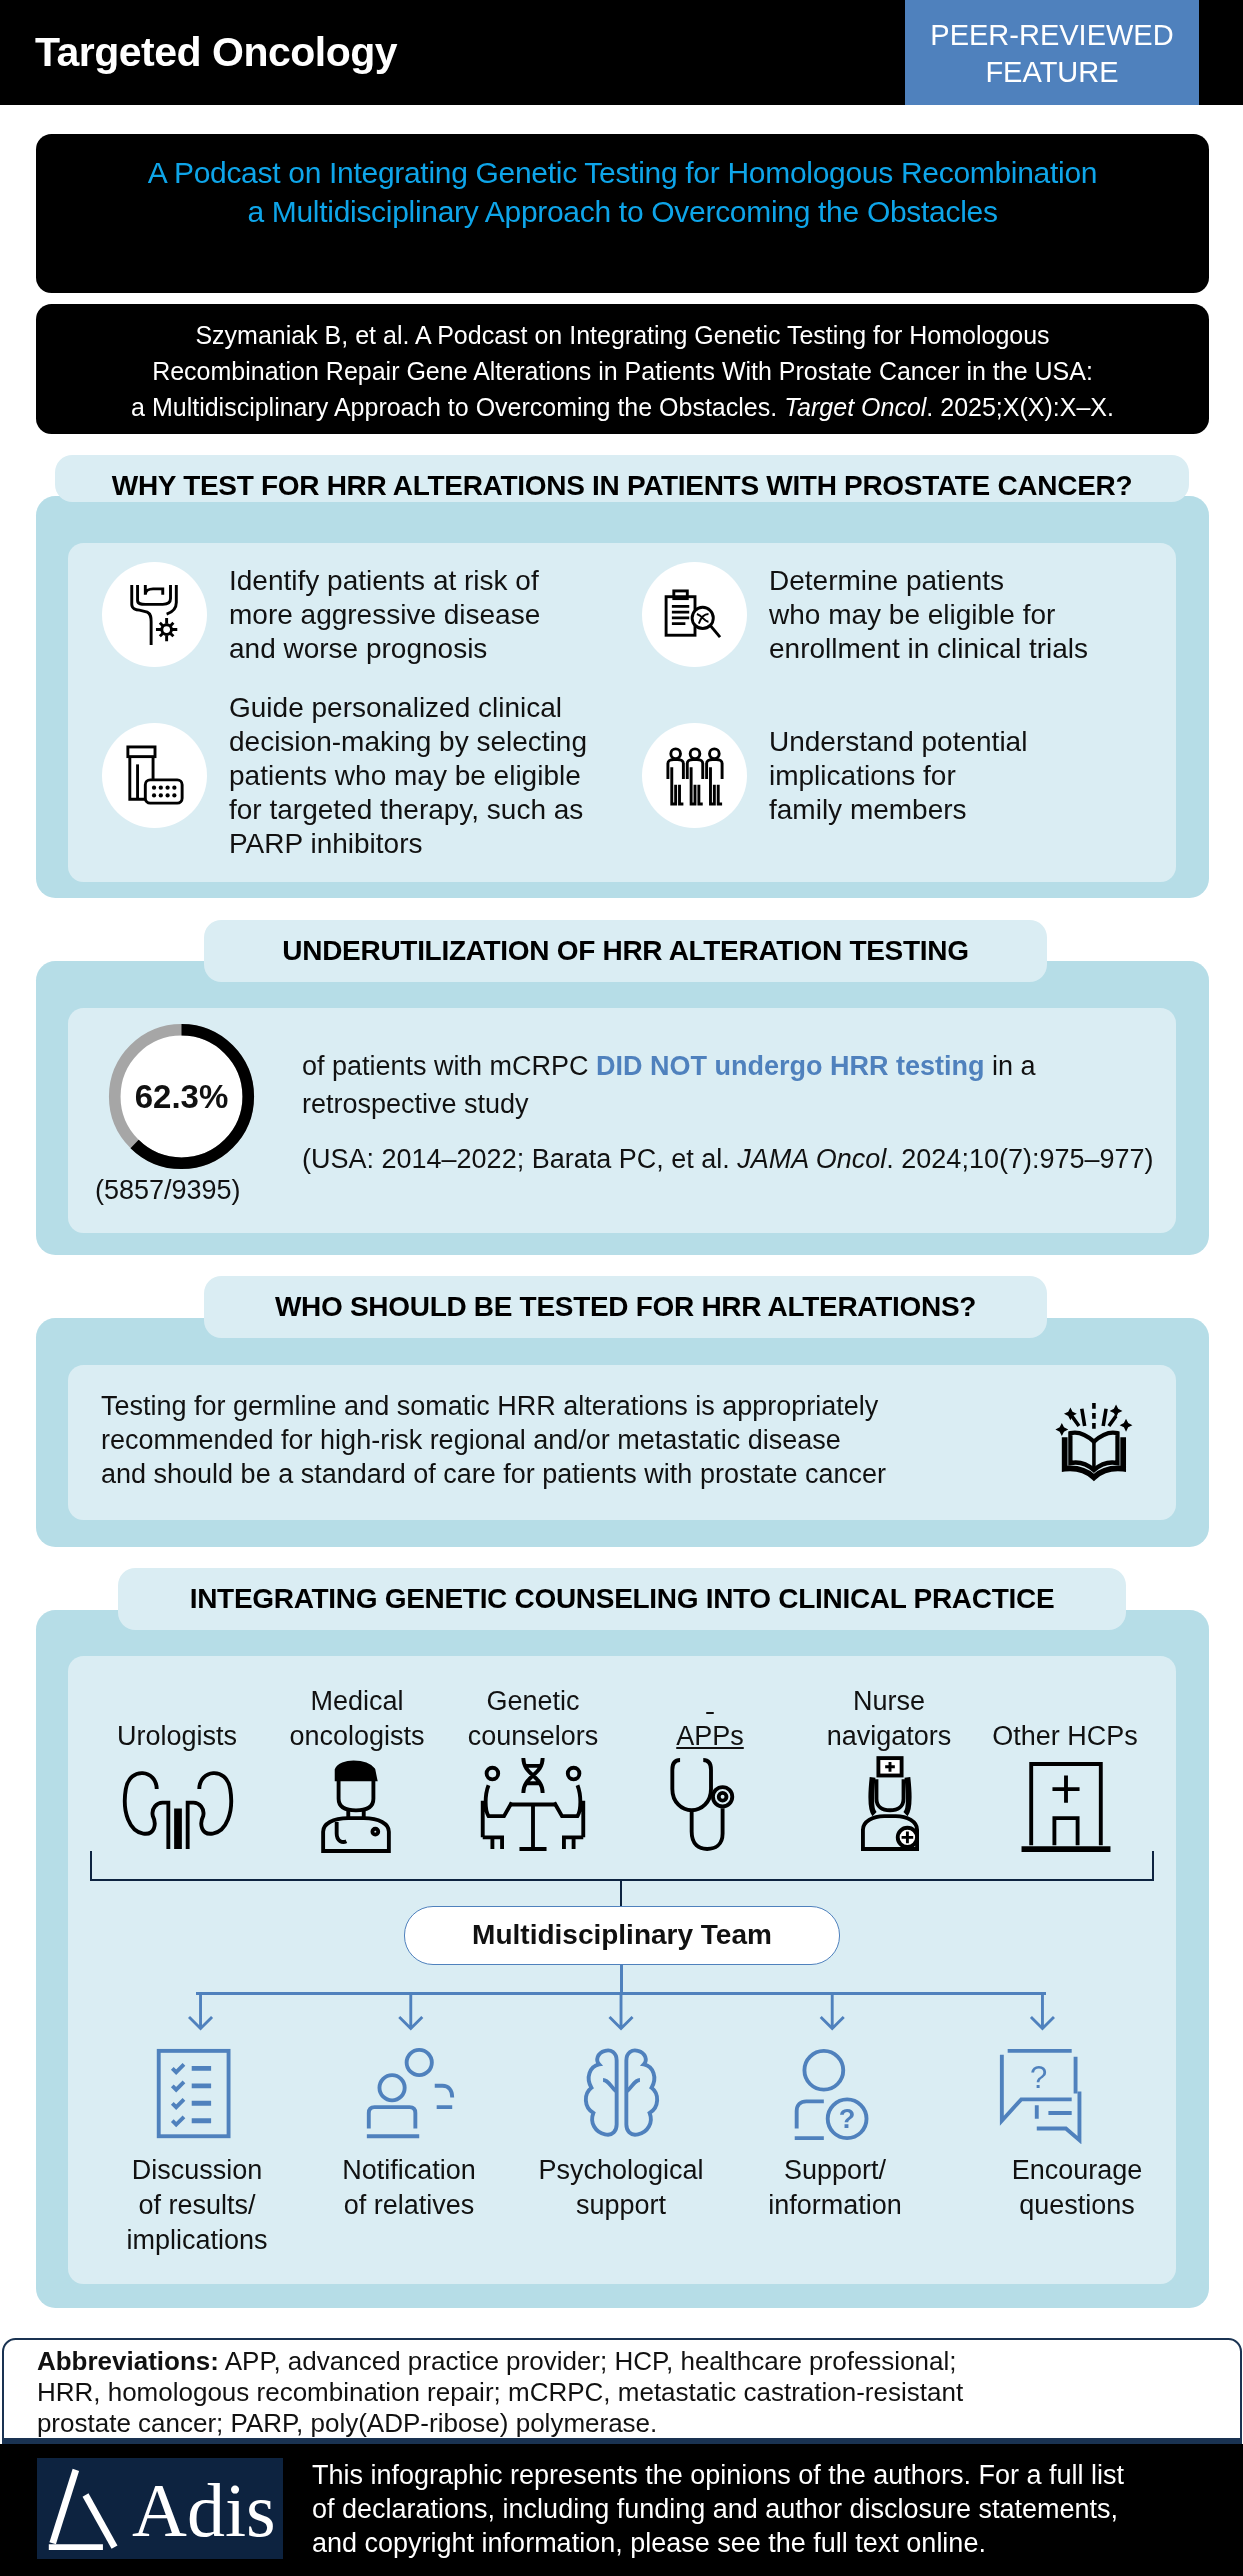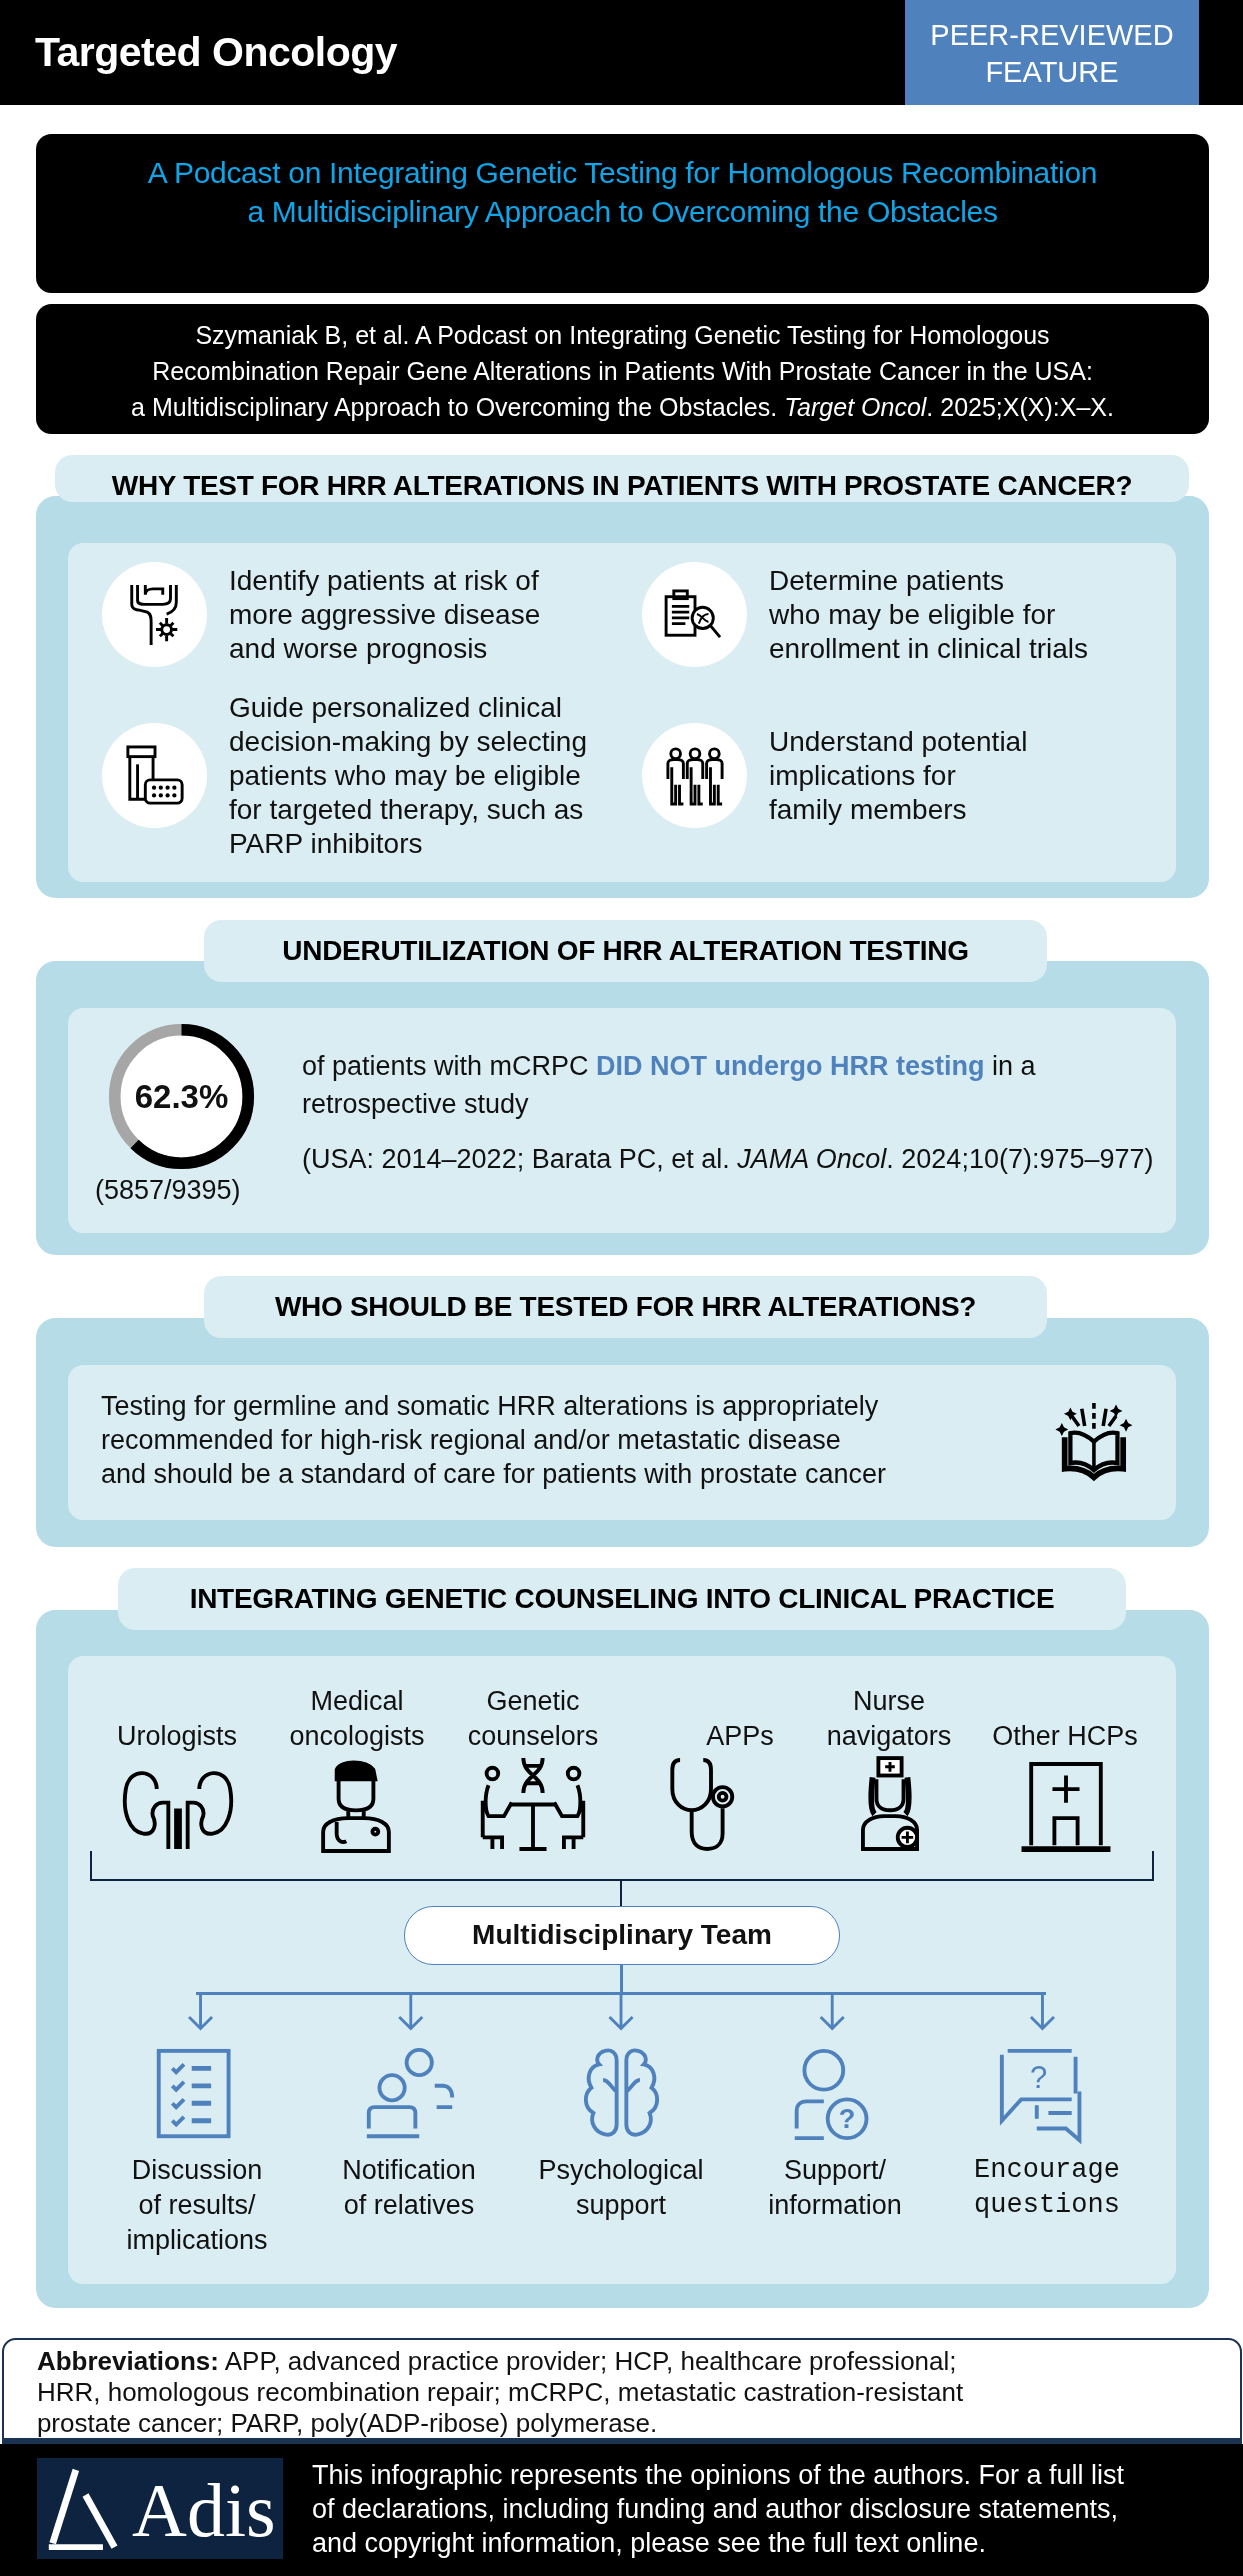--- a/index.html
+++ b/index.html
@@ -191,21 +191,21 @@
     <div>Urologists</div>
   </div>
 <div class="role-label" style="left:265px; top:1684px;">
     <div>Medical</div>
     <div>oncologists</div>
   </div>
 <div class="role-label" style="left:441px; top:1684px;">
     <div>Genetic</div>
     <div>counselors</div>
   </div>
-<div class="role-label" style="left:648px; top:1684px;">
+<div class="role-label" style="left:618px; top:1684px;text-decoration:underline;">
     <div>&nbsp;</div>
     <div>APPs</div>
   </div>
 <div class="role-label" style="left:797px; top:1684px;">
     <div>Nurse</div>
     <div>navigators</div>
   </div>
 <div class="role-label" style="left:973px; top:1684px;">
     <div>&nbsp;</div>
     <div>Other HCPs</div>
@@ -330,21 +330,21 @@
     <div>of relatives</div>
   </div>
 <div class="out-label" style="left:524px; top:2153px;">
     <div>Psychological</div>
     <div>support</div>
   </div>
 <div class="out-label" style="left:738px; top:2153px;">
     <div>Support/</div>
     <div>information</div>
   </div>
-<div class="out-label" style="left:950px; top:2153px;font-family:Liberation Mono, monospace;">
+<div class="out-label" style="left:980px; top:2153px;">
     <div>Encourage</div>
     <div>questions</div>
   </div>
 
 <div class="abbr">
   <div><b>Abbreviations:</b><span> APP, advanced practice provider; HCP, healthcare professional;</span></div>
   <div>HRR, homologous recombination repair; mCRPC, metastatic castration-resistant</div>
   <div>prostate cancer; PARP, poly(ADP-ribose) polymerase.</div>
 </div>
 

